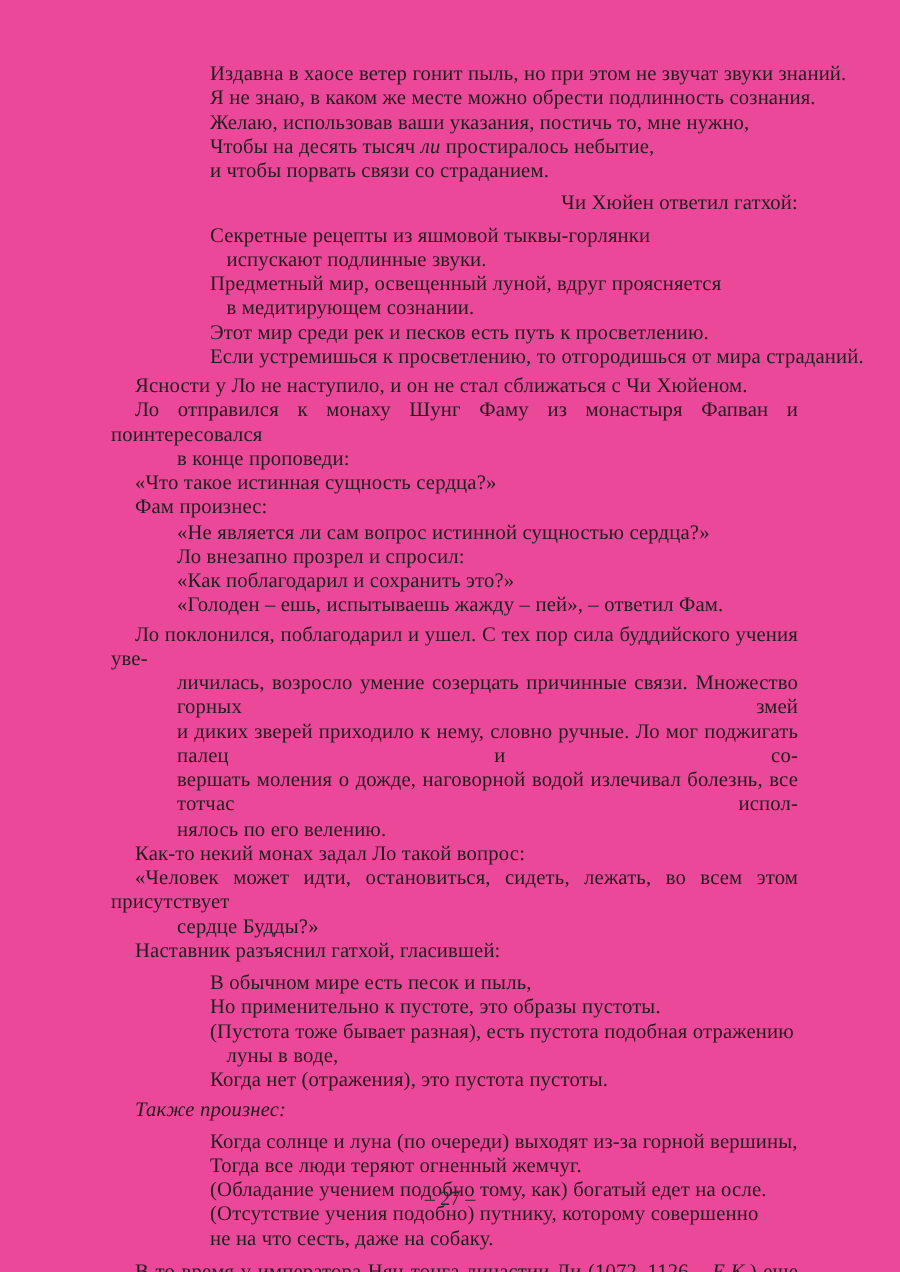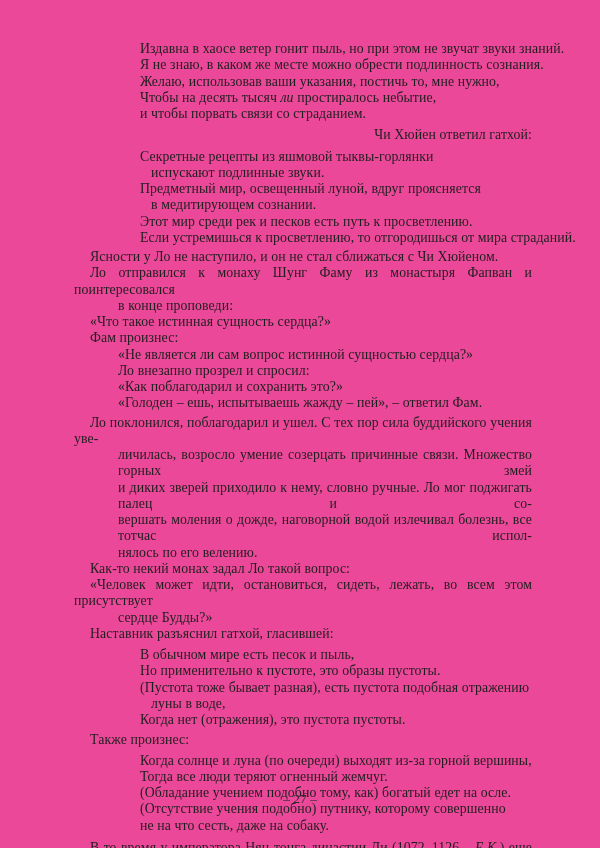--- a/index.html
+++ b/index.html
@@ -91,21 +91,21 @@
         <div class="line ind0"><span>сердце Будды?»</span></div>
         <div class="line ind1"><span>Наставник разъяснил гатхой, гласившей:</span></div>
       </div>
       <div class="block verse" style="margin-top: 5px;">
         <div class="line ind2"><span>В обычном мире есть песок и пыль,</span></div>
         <div class="line ind2"><span>Но применительно к пустоте, это образы пустоты.</span></div>
         <div class="line ind2"><span>(Пустота тоже бывает разная), есть пустота подобная отражению</span></div>
         <div class="line ind3"><span>луны в воде,</span></div>
         <div class="line ind2"><span>Когда нет (отражения), это пустота пустоты.</span></div>
       </div>
-      <div class="block prose" style="margin-top: 4px;">
+      <div class="block prose" style="margin-top: 4px; font-style: italic;">
         <div class="line ind1"><span>Также произнес:</span></div>
       </div>
       <div class="block verse" style="margin-top: 4px;">
         <div class="line ind2"><span>Когда солнце и луна (по очереди) выходят из-за горной вершины,</span></div>
         <div class="line ind2"><span>Тогда все люди теряют огненный жемчуг.</span></div>
         <div class="line ind2"><span>(Обладание учением подобно тому, как) богатый едет на осле.</span></div>
         <div class="line ind2"><span>(Отсутствие учения подобно) путнику, которому совершенно</span></div>
         <div class="line ind2"><span>не на что сесть, даже на собаку.</span></div>
       </div>
       <div class="block prose" style="margin-top: 6px;">

